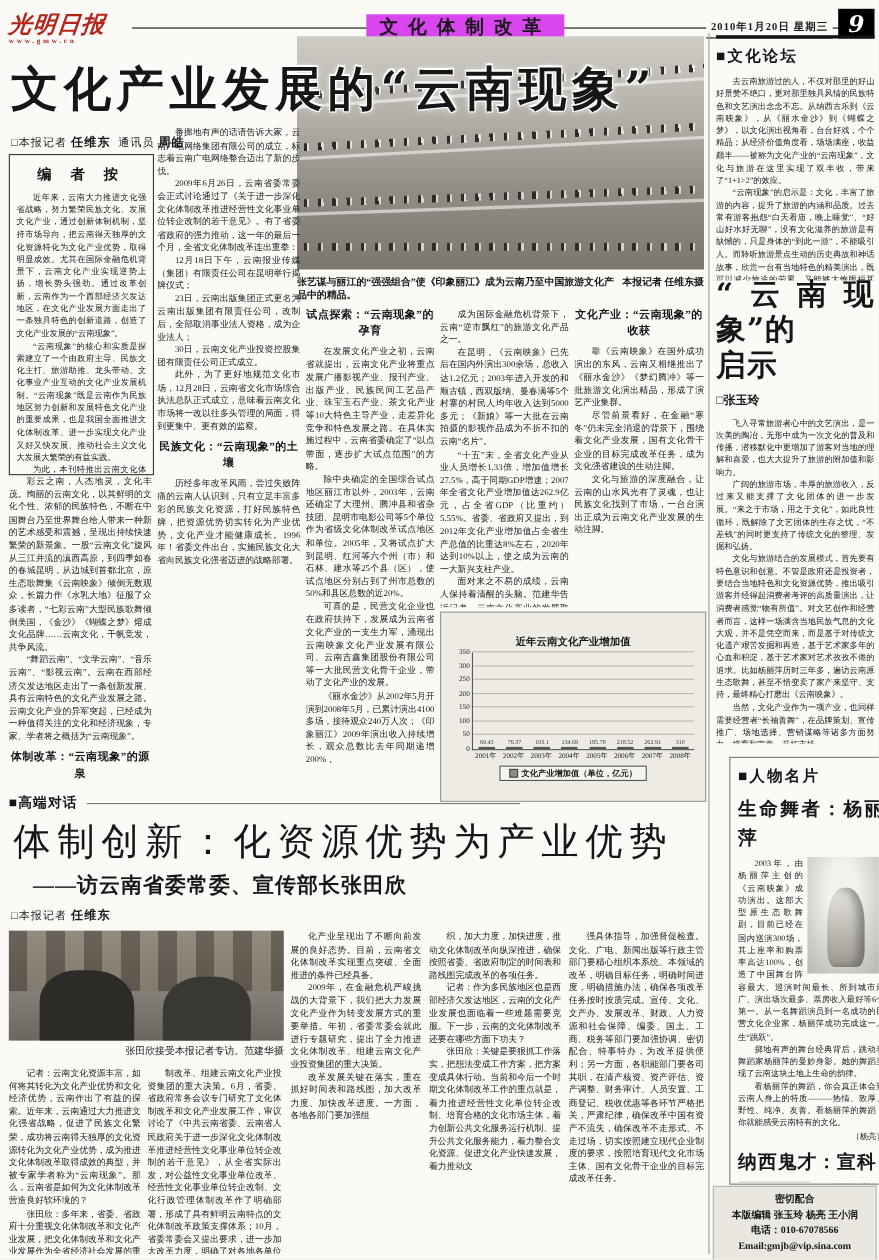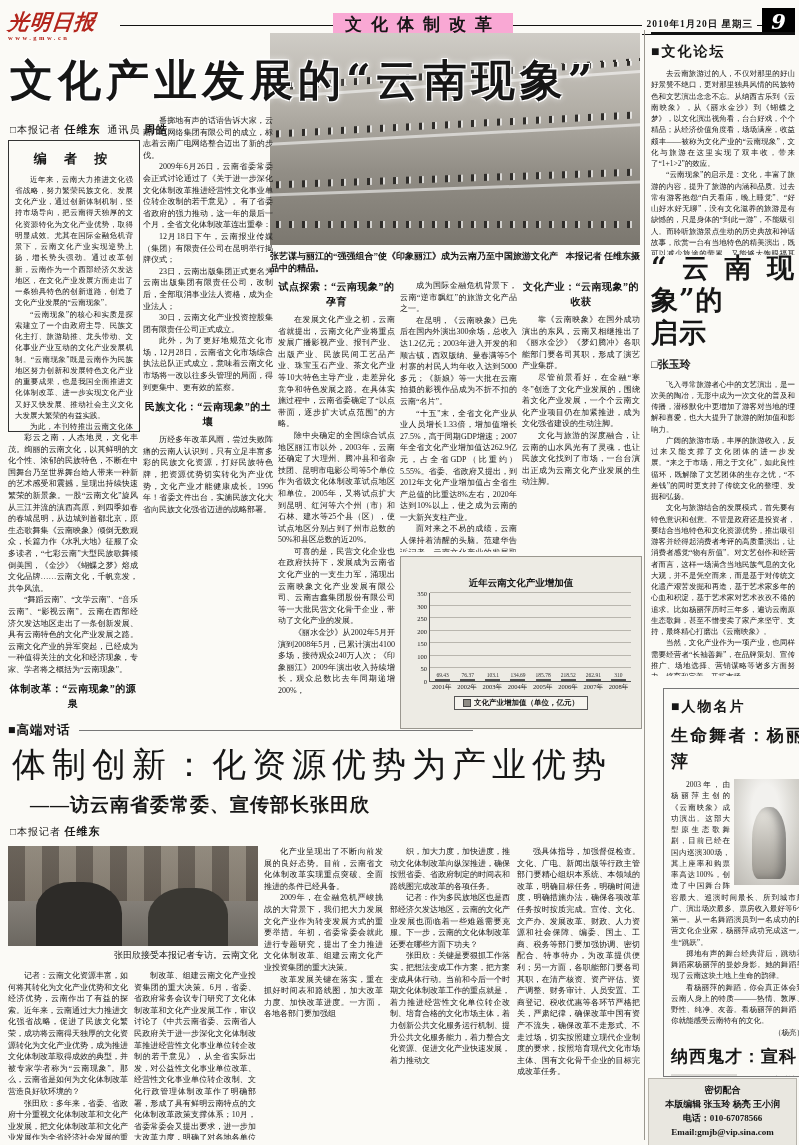--- a/index.html
+++ b/index.html
@@ -3,21 +3,21 @@
 <meta charset="utf-8">
 <style>
   html,body{margin:0;padding:0;background:#e8e6e0;}
   .page{position:relative;width:799px;height:1145px;background:#fbfaf6;margin:0 auto;
         font-family:"Liberation Serif","DejaVu Serif",serif;color:#161616;overflow:hidden;}
   .abs{position:absolute;}
   
   .logo-main{color:#b3241b;font-weight:bold;font-style:italic;font-size:21px;letter-spacing:1px;transform:skewX(-6deg);font-family:"DejaVu Serif",serif;}
   .logo-sub{color:#b3241b;font-size:6.5px;letter-spacing:2.5px;font-weight:bold;margin-top:-2px;}
   .head-rule{border-top:1.5px solid #111;}
-  .section-title{background:#f9a8d4;font-size:17px;font-weight:bold;letter-spacing:9px;padding:0 12px;white-space:nowrap;}
+  .section-title{background:#d946ef;font-size:17px;font-weight:bold;letter-spacing:9px;padding:0 12px;white-space:nowrap;}
   .date-box{font-size:9.5px;font-weight:bold;letter-spacing:1px;border-bottom:1.5px solid #111;padding:3px 4px 3px 4px;white-space:nowrap;}
   .page-num{width:33px;height:27px;background:#000;color:#fff;display:flex;align-items:center;justify-content:center;
             font-size:21px;font-style:italic;font-weight:bold;font-family:"DejaVu Serif",serif;}
   
   .lead-headline{font-size:43px;font-weight:bold;letter-spacing:5px;white-space:nowrap;z-index:4;font-family:"DejaVu Serif",serif;
                  text-shadow:-1px -1px 0 #fff,1px -1px 0 #fff,-1px 1px 0 #fff,1px 1px 0 #fff,0 0 7px #fff;}
   .byline{font-size:10px;letter-spacing:1px;}
   .byline b{font-size:11px;}
   .photo{background:linear-gradient(180deg,#cfccc6 0%,#b3afa7 35%,#928e86 65%,#7b776f 100%);overflow:hidden;}
   .photo .terrace{position:absolute;left:-20px;right:-20px;height:7px;
@@ -152,22 +152,22 @@
     <div>
         <p>成为国际金融危机背景下，云南“逆市飘红”的旅游文化产品之一。</p>
         <p>在昆明，《云南映象》已先后在国内外演出300余场，总收入达1.2亿元；2003年进入开发的和顺古镇，西双版纳、曼春满等5个村寨的村民人均年收入达到5000多元；《新娘》等一大批在云南拍摄的影视作品成为不折不扣的云南“名片”。</p>
         <p>“十五”末，全省文化产业从业人员增长1.33倍，增加值增长27.5%，高于同期GDP增速；2007年全省文化产业增加值达262.9亿元，占全省GDP（比重约）5.55%。省委、省政府又提出，到2012年文化产业增加值占全省生产总值的比重达8%左右，2020年达到10%以上，使之成为云南的一大新兴支柱产业。</p>
         <p>面对来之不易的成绩，云南人保持着清醒的头脑。范建华告诉记者，云南文化产业的发展取得了一定成绩，但与发达地区相比仍有差距。</p>
       </div>
   </div>
   <div class="abs body-col" style="left:522px;top:280px;width:118px;height:272px;">
     <div class="subhead" style="margin-top:0;">文化产业：“云南现象”的收获</div>
     <div>
-        <p>靠《云南映象》在国外成功演出的东风，云南又相继推出了《丽水金沙》《梦幻腾冲》各职能部门要各司其职，形成了演艺产业集群。</p>
-        <p>尽管前景看好，在金融“寒冬”创造了文化产业发展的，围绕着文化产业发展，一个个云南文化产业项目仍在加紧推进，成为文化强省建设的生动注脚。</p>
+        <p>靠《云南映象》在国外成功演出的东风，云南又相继推出了《丽水金沙》《梦幻腾冲》等一批旅游文化演出精品，形成了演艺产业集群。</p>
+        <p>尽管前景看好，在金融“寒冬”仍未完全消退的背景下，围绕着文化产业发展，国有文化骨干企业的目标完成改革任务，成为文化强省建设的生动注脚。</p>
         <p>文化与旅游的深度融合，让云南的山水风光有了灵魂，也让民族文化找到了市场，一台台演出正成为云南文化产业发展的生动注脚。</p>
       </div>
   </div>
 
   <div class="abs chart" style="left:400px;top:556px;width:228px;height:148px;">
     <div class="chart-title">近年云南文化产业增加值</div>
     <div class="chart-body">
         <div class="ytick" style="bottom: 0%;">0</div>
         <div class="gridline" style="bottom: 14.2857%;"></div>
         <div class="ytick" style="bottom: 14.2857%;">50</div>
@@ -244,21 +244,21 @@
     <b>任维东</b>
   </div>
 
   <div class="abs d-photo" style="left:8px;top:846px;width:250px;height:100px;">
     <div class="shelf"></div>
     <div class="fig1"></div>
     <div class="fig2"></div>
   </div>
   <div class="abs caption" style="left:8px;top:950px;width:250px;font-weight:normal;">
     <span>张田欣接受本报记者专访。</span>
-    <span>云南文化</span>
+    <span>范建华摄</span>
   </div>
 
   <div class="abs body-col" style="left:8px;top:970px;width:120px;height:170px;">
     <div>
         <p>记者：云南文化资源丰富，如何将其转化为文化产业优势和文化经济优势，云南作出了有益的探索。近年来，云南通过大力推进文化强省战略，促进了民族文化繁荣，成功将云南得天独厚的文化资源转化为文化产业优势，成为推进文化体制改革取得成效的典型，并被专家学者称为“云南现象”。那么，云南省是如何为文化体制改革营造良好软环境的？</p>
         <p>张田欣：多年来，省委、省政府十分重视文化体制改革和文化产业发展，把文化体制改革和文化产业发展作为全省经济社会发展的重要内容，出台了一系列推进文化体制改革的措施、政策，文化体制改革取得了一些实质性的进展，文</p>
       </div>
   </div>
   <div class="abs body-col" style="left:134px;top:970px;width:122px;height:170px;">
     <div>

